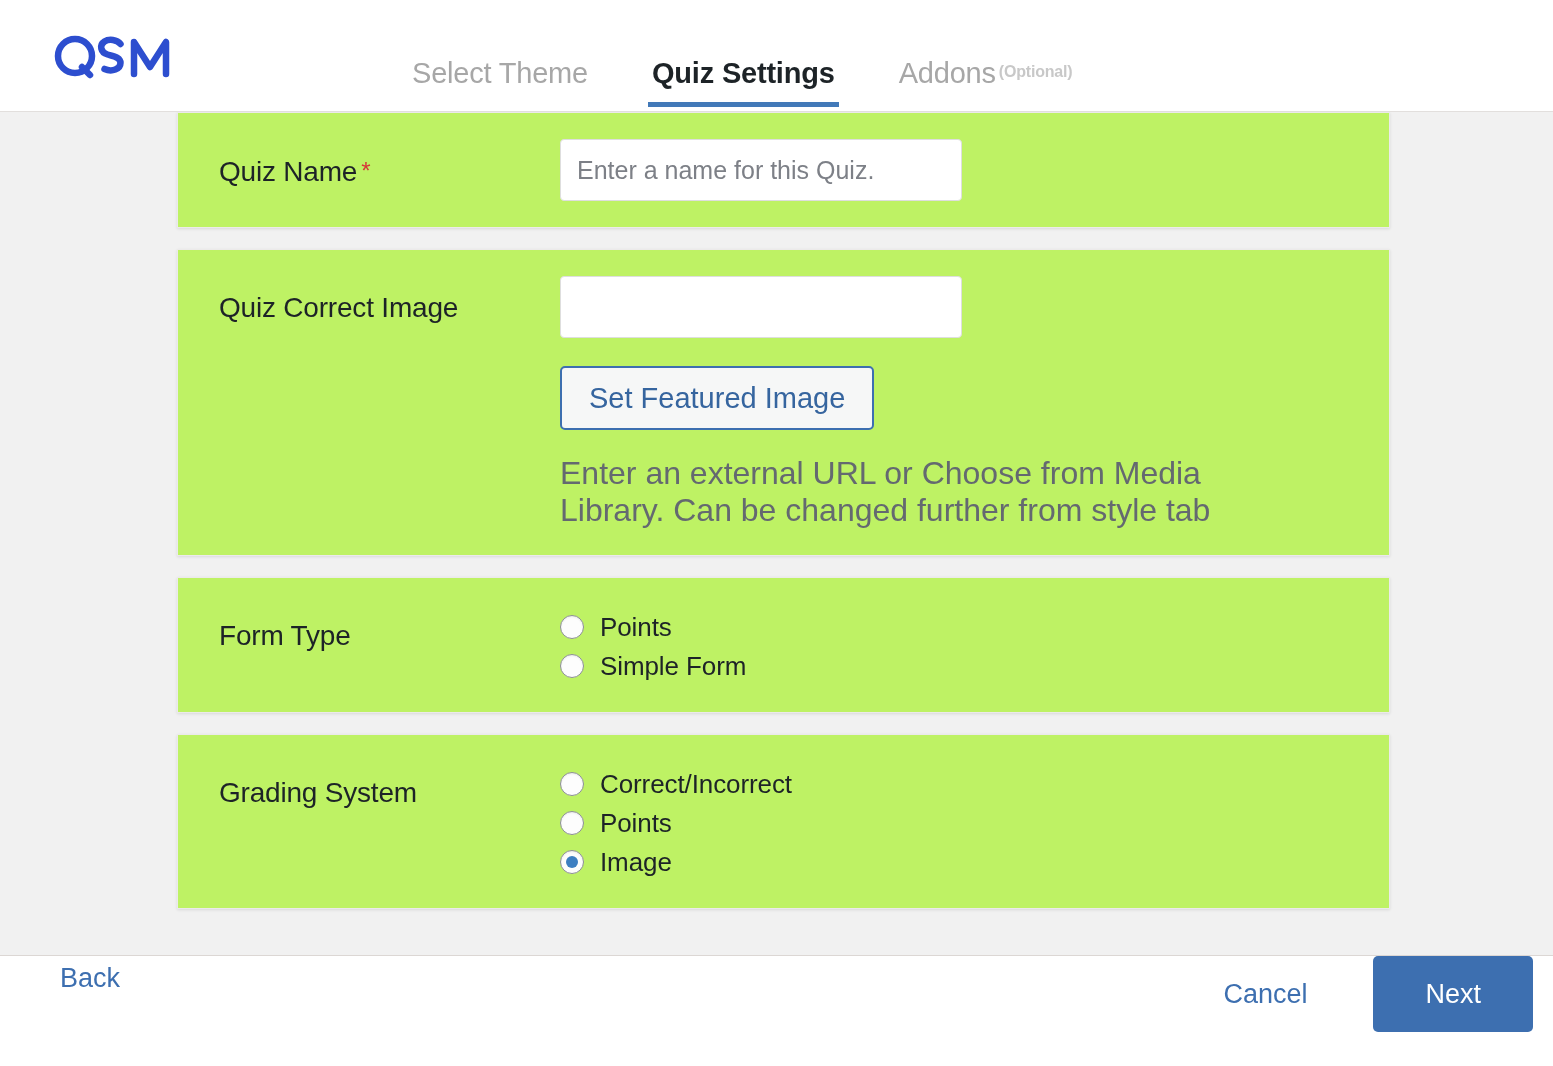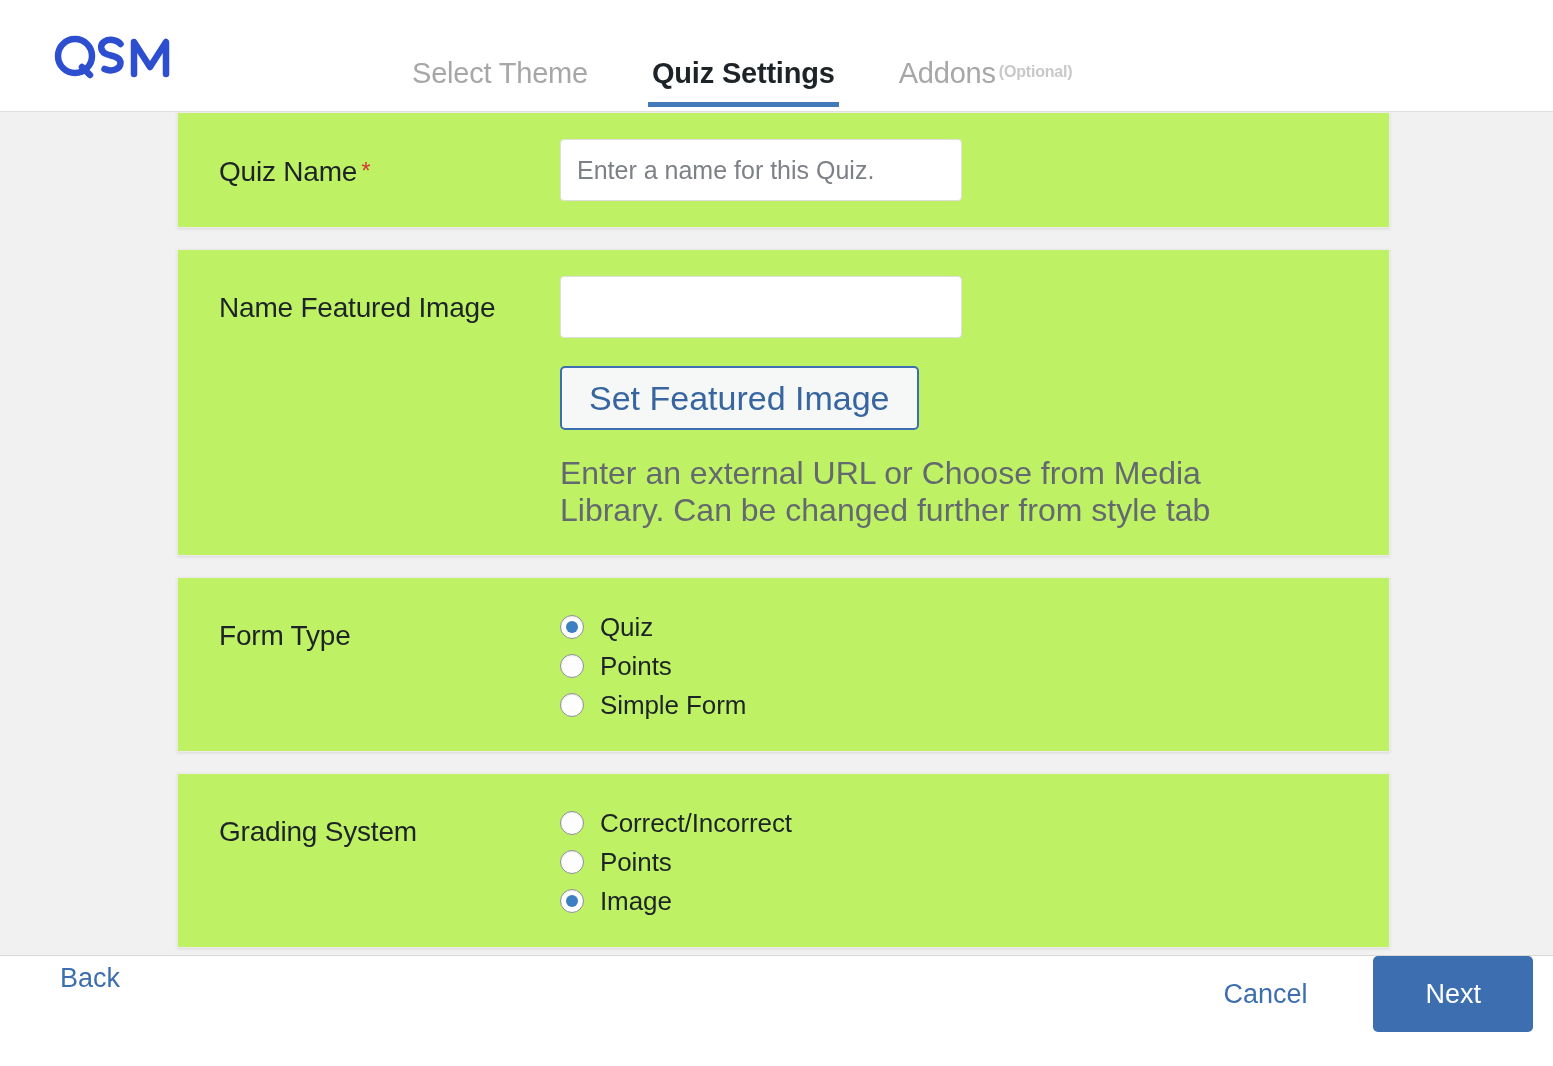--- a/index.html
+++ b/index.html
@@ -153,21 +153,21 @@
   
   .btn-outline {
     display: inline-block;
     margin-top: 28px;
     padding: 14px 27px;
     background: #f6f7f7;
     border: 2px solid #3d6fb0;
     border-radius: 5px;
     color: #36659f;
     font-family: "Liberation Sans", sans-serif;
-    font-size: 34px;
+    font-size: 29px;
     line-height: 32px;
     cursor: pointer;
   }
 
   .helper {
     margin-top: 25px;
     max-width: 700px;
     font-size: 32px;
     line-height: 37px;
     color: #646970;
@@ -291,35 +291,31 @@
     <div class="card">
       <div class="card-label">
         <span>Quiz Name</span><span class="req">*</span>
       </div>
       <div class="card-control">
         <input class="txt" type="text" placeholder="Enter a name for this Quiz." style="">
       </div>
     </div>
 
     <div class="card">
-      <div class="card-label">Name Featured Image</div>
+      <div class="card-label">Quiz Correct Image</div>
       <div class="card-control">
         <input class="txt" type="text" placeholder="" style="">
         <button class="btn-outline">Set Featured Image</button>
         <div class="helper">Enter an external URL or Choose from Media Library. Can be changed further from style tab</div>
       </div>
     </div>
 
     <div class="card">
       <div class="card-label">Form Type</div>
       <div class="card-control radio-group">
-        <div class="radio-row">
-          <span class="radio checked"></span>
-          <span class="radio-label">Quiz</span>
-        </div>
         <div class="radio-row">
           <span class="radio"></span>
           <span class="radio-label">Points</span>
         </div>
         <div class="radio-row">
           <span class="radio"></span>
           <span class="radio-label">Simple Form</span>
         </div>
       </div>
     </div>

